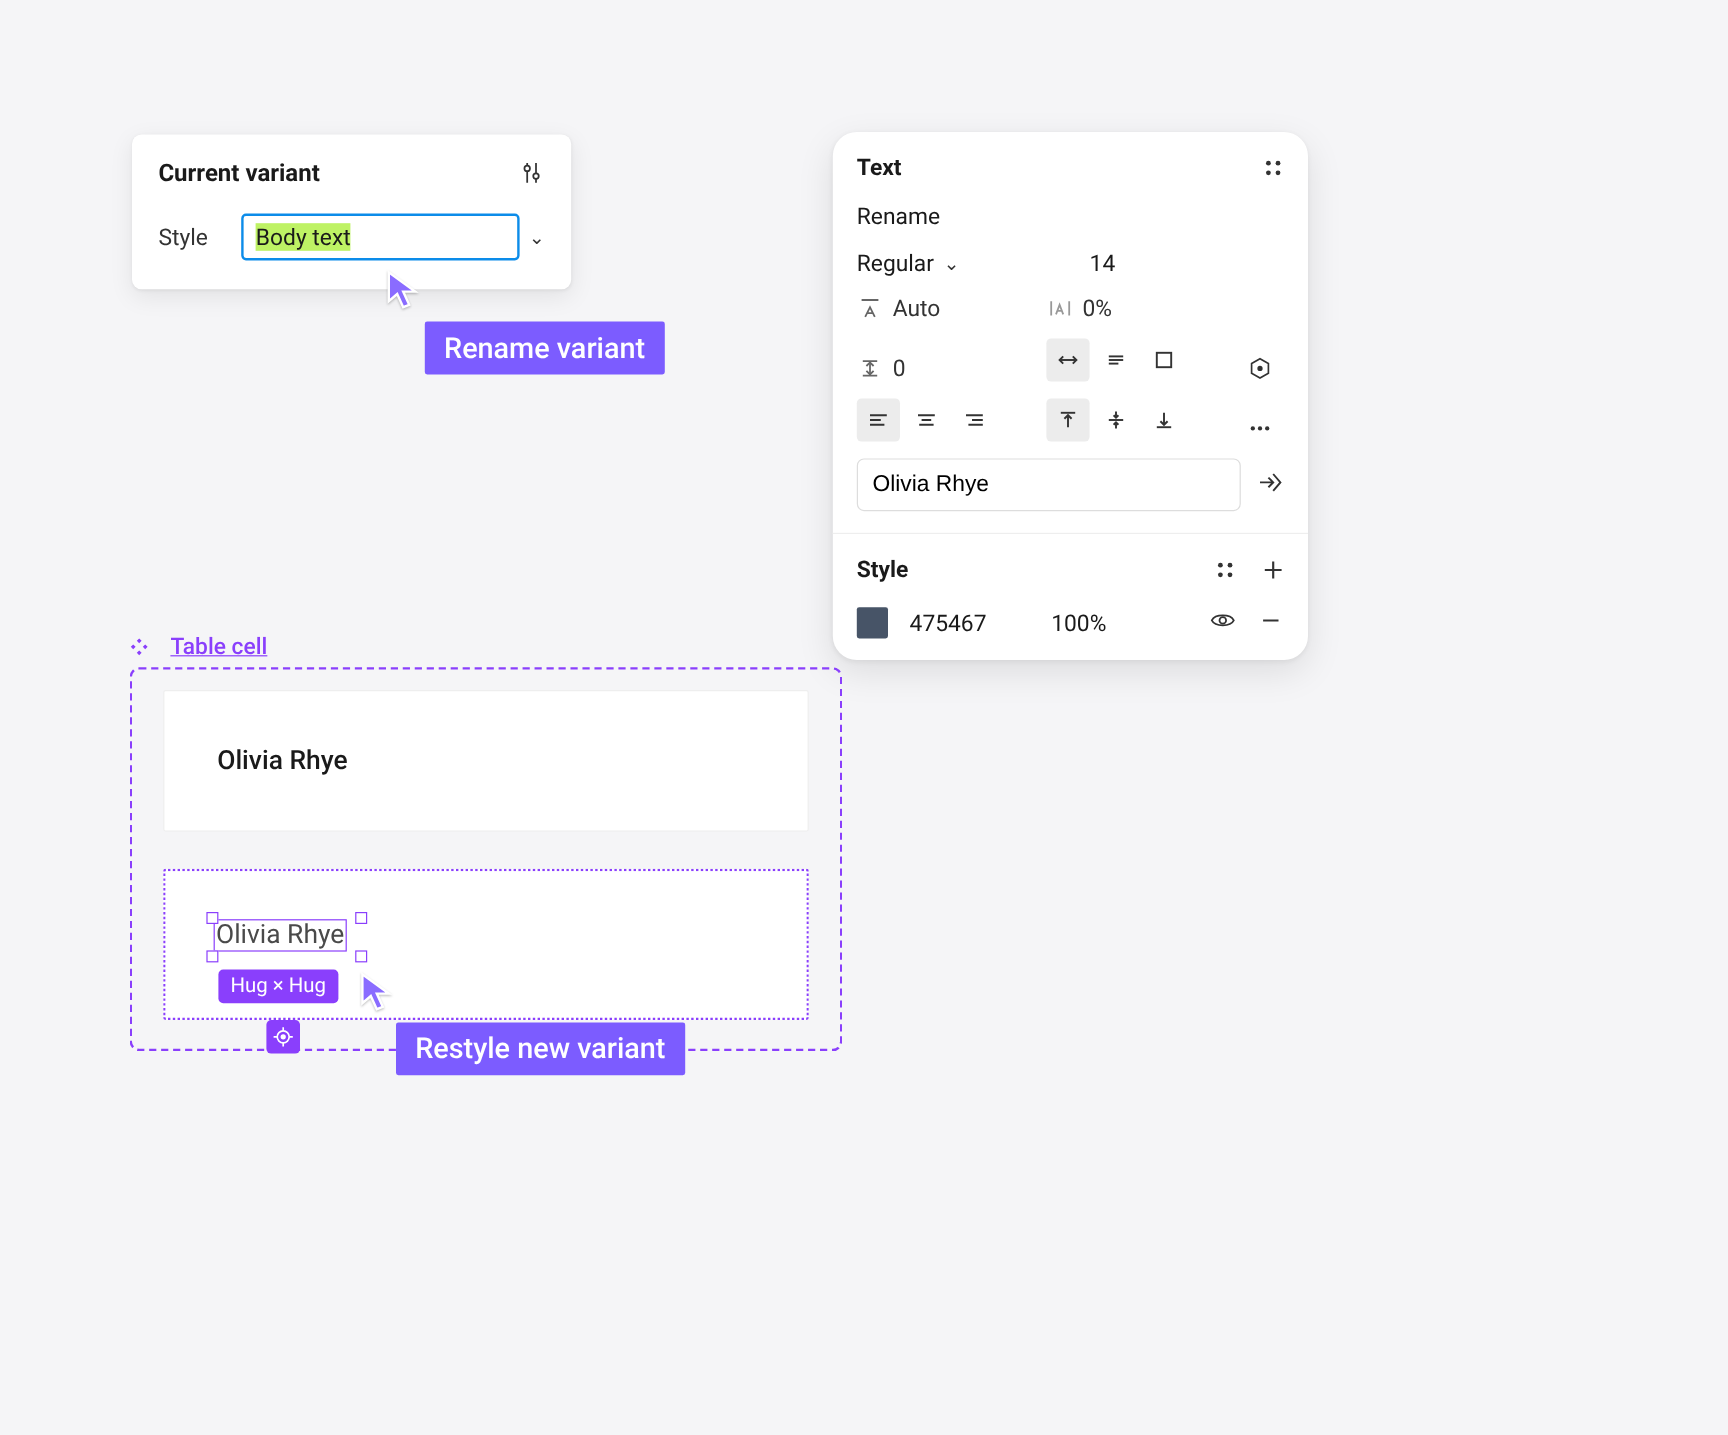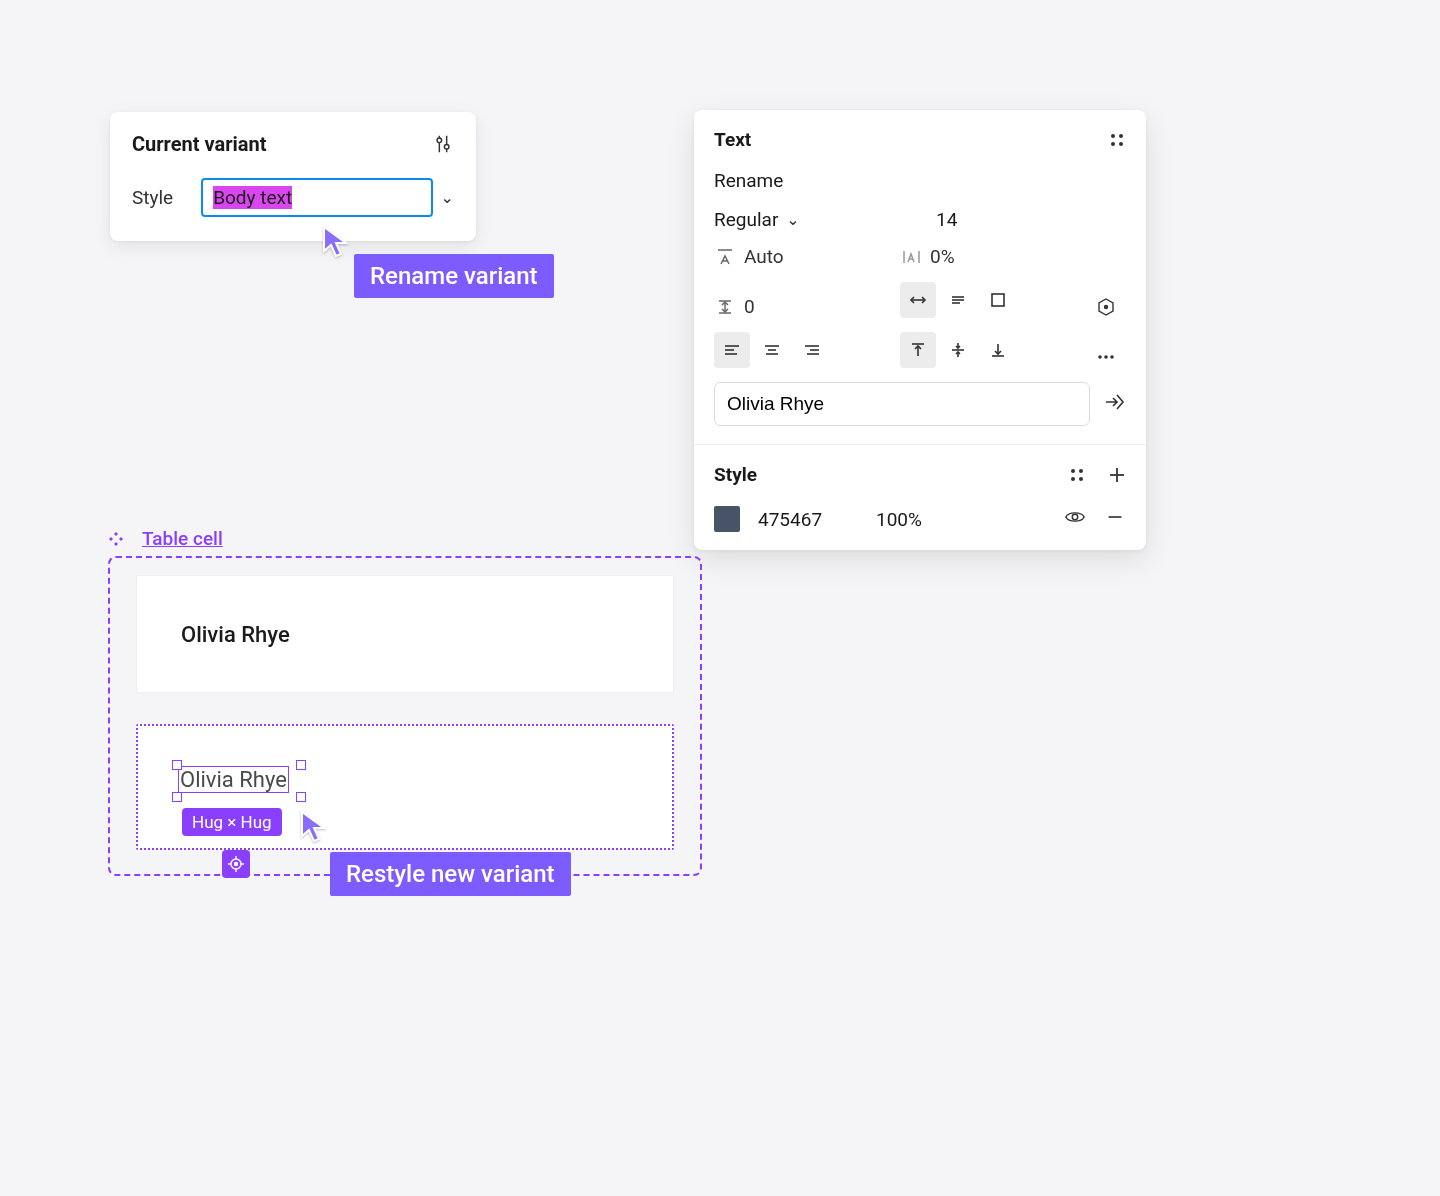--- a/index.html
+++ b/index.html
@@ -48,21 +48,21 @@
   }
   .variant-field {
     flex: 1;
     border: 2px solid #0c8ce9;
     border-radius: 4px;
     padding: 6px 10px;
     font-size: 19px;
     background: #fff;
   }
   .variant-field .sel {
-    background: #d946ef;
+    background: #bef264;
   }
   .chevron { font-size: 16px; color: #333; }
 
   
   .cursor1 {
     position: absolute;
     top: 225px;
     left: 322px;
   }
   .cursor-svg { filter: drop-shadow(0 1px 1px rgba(0,0,0,.25)); }
@@ -70,31 +70,31 @@
   
   .anno {
     position: absolute;
     background: #7c5cff;
     color: #fff;
     font-size: 24px;
     font-weight: 500;
     padding: 8px 16px;
     border-radius: 2px;
   }
-  .anno-rename { top: 254px; left: 354px; }
+  .anno-rename { top: 268px; left: 354px; }
   .anno-restyle { top: 852px; left: 330px; }
 
   
   .props-panel {
     position: absolute;
     top: 110px;
     left: 694px;
-    width: 452px;
+    width: 396px;
     background: #fff;
-    border-radius: 8px;
+    border-radius: 20px;
     box-shadow: 0 10px 30px rgba(0,0,0,0.10), 0 1px 4px rgba(0,0,0,0.06);
   }
   .panel-section { padding: 18px 20px; border-bottom: 1px solid #eee; }
   .panel-section:last-child { border-bottom: none; }
   .section-head {
     display: flex;
     justify-content: space-between;
     align-items: center;
     margin-bottom: 18px;
   }

